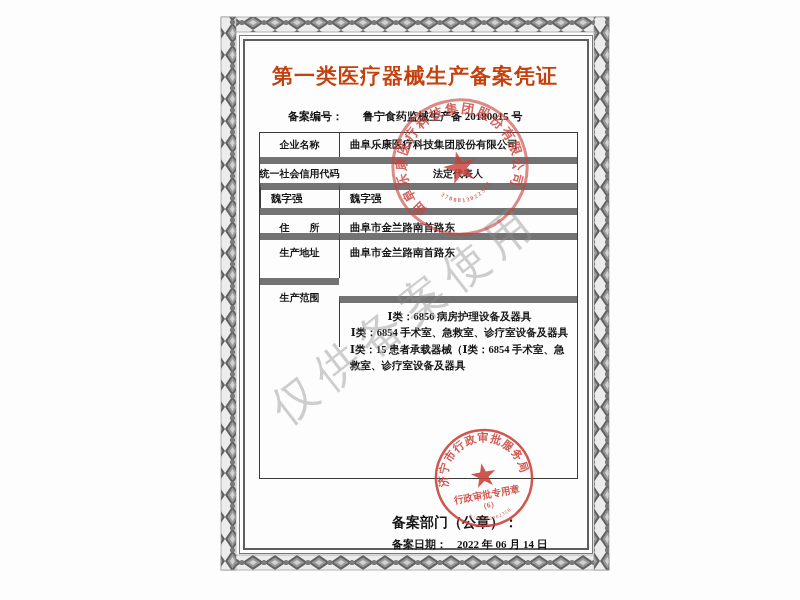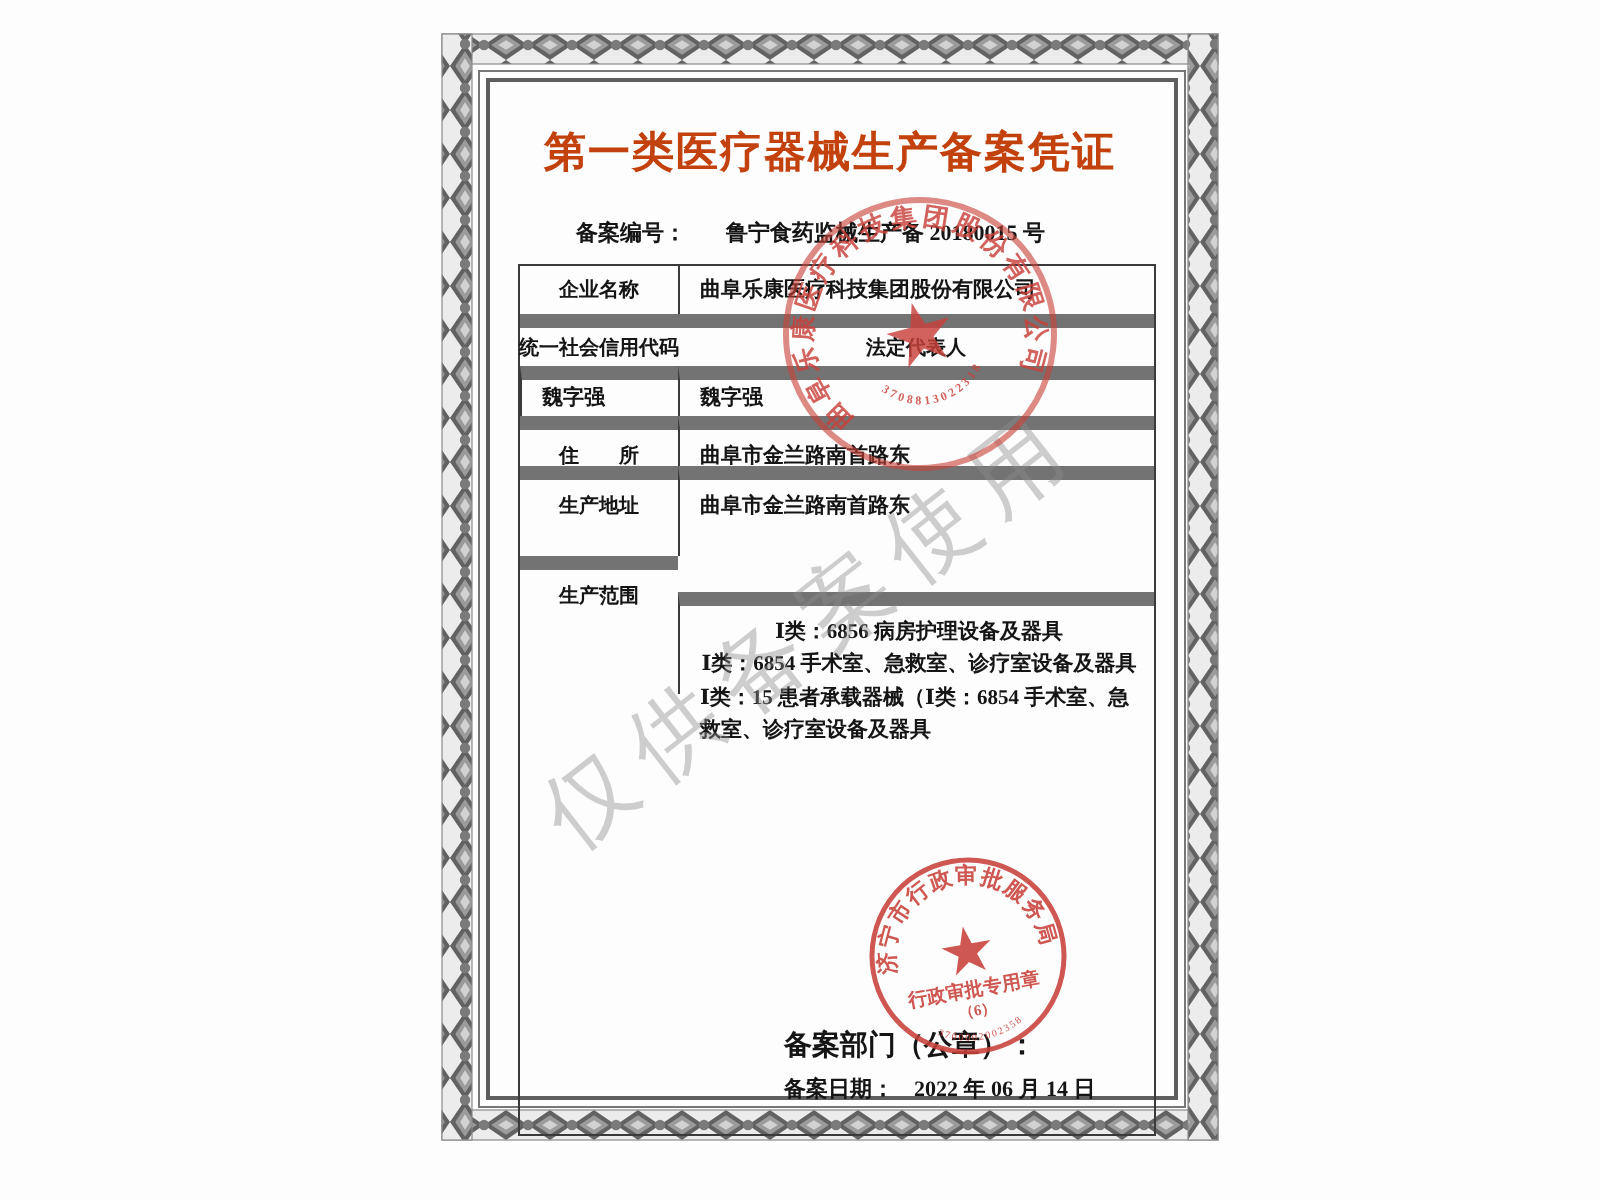--- a/index.html
+++ b/index.html
@@ -24,21 +24,21 @@
   .title{
     left:240px;top:62px;width:350px;text-align:center;
     font-size:21px;font-weight:700;letter-spacing:1px;color:#c2410c;z-index:3;
   }
   .filing-line{
     left:288px;top:109px;display:flex;gap:20px;
     font-size:11px;font-weight:700;z-index:3;
   }
   
   .info-table{
-    left:259px;top:132px;width:319px;height:436px;
+    left:259px;top:132px;width:319px;height:347px;
     border:1px solid #3a3a3a;box-sizing:border-box;
     display:grid;grid-template-columns:79px 1fr;
     grid-template-rows:24px 26px 25px 25px 45px 69px 1fr;
     z-index:3;background:transparent;
   }
   .cell{display:flex;align-items:center;box-sizing:border-box;}
   .lbl{justify-content:center;font-weight:700;font-size:10px;white-space:nowrap;}
   .val{padding-left:10px;font-weight:600;font-size:10.5px;}
   .bt{border-top:7px solid #737373;}
   .bl{border-left:1px solid #3a3a3a;}

